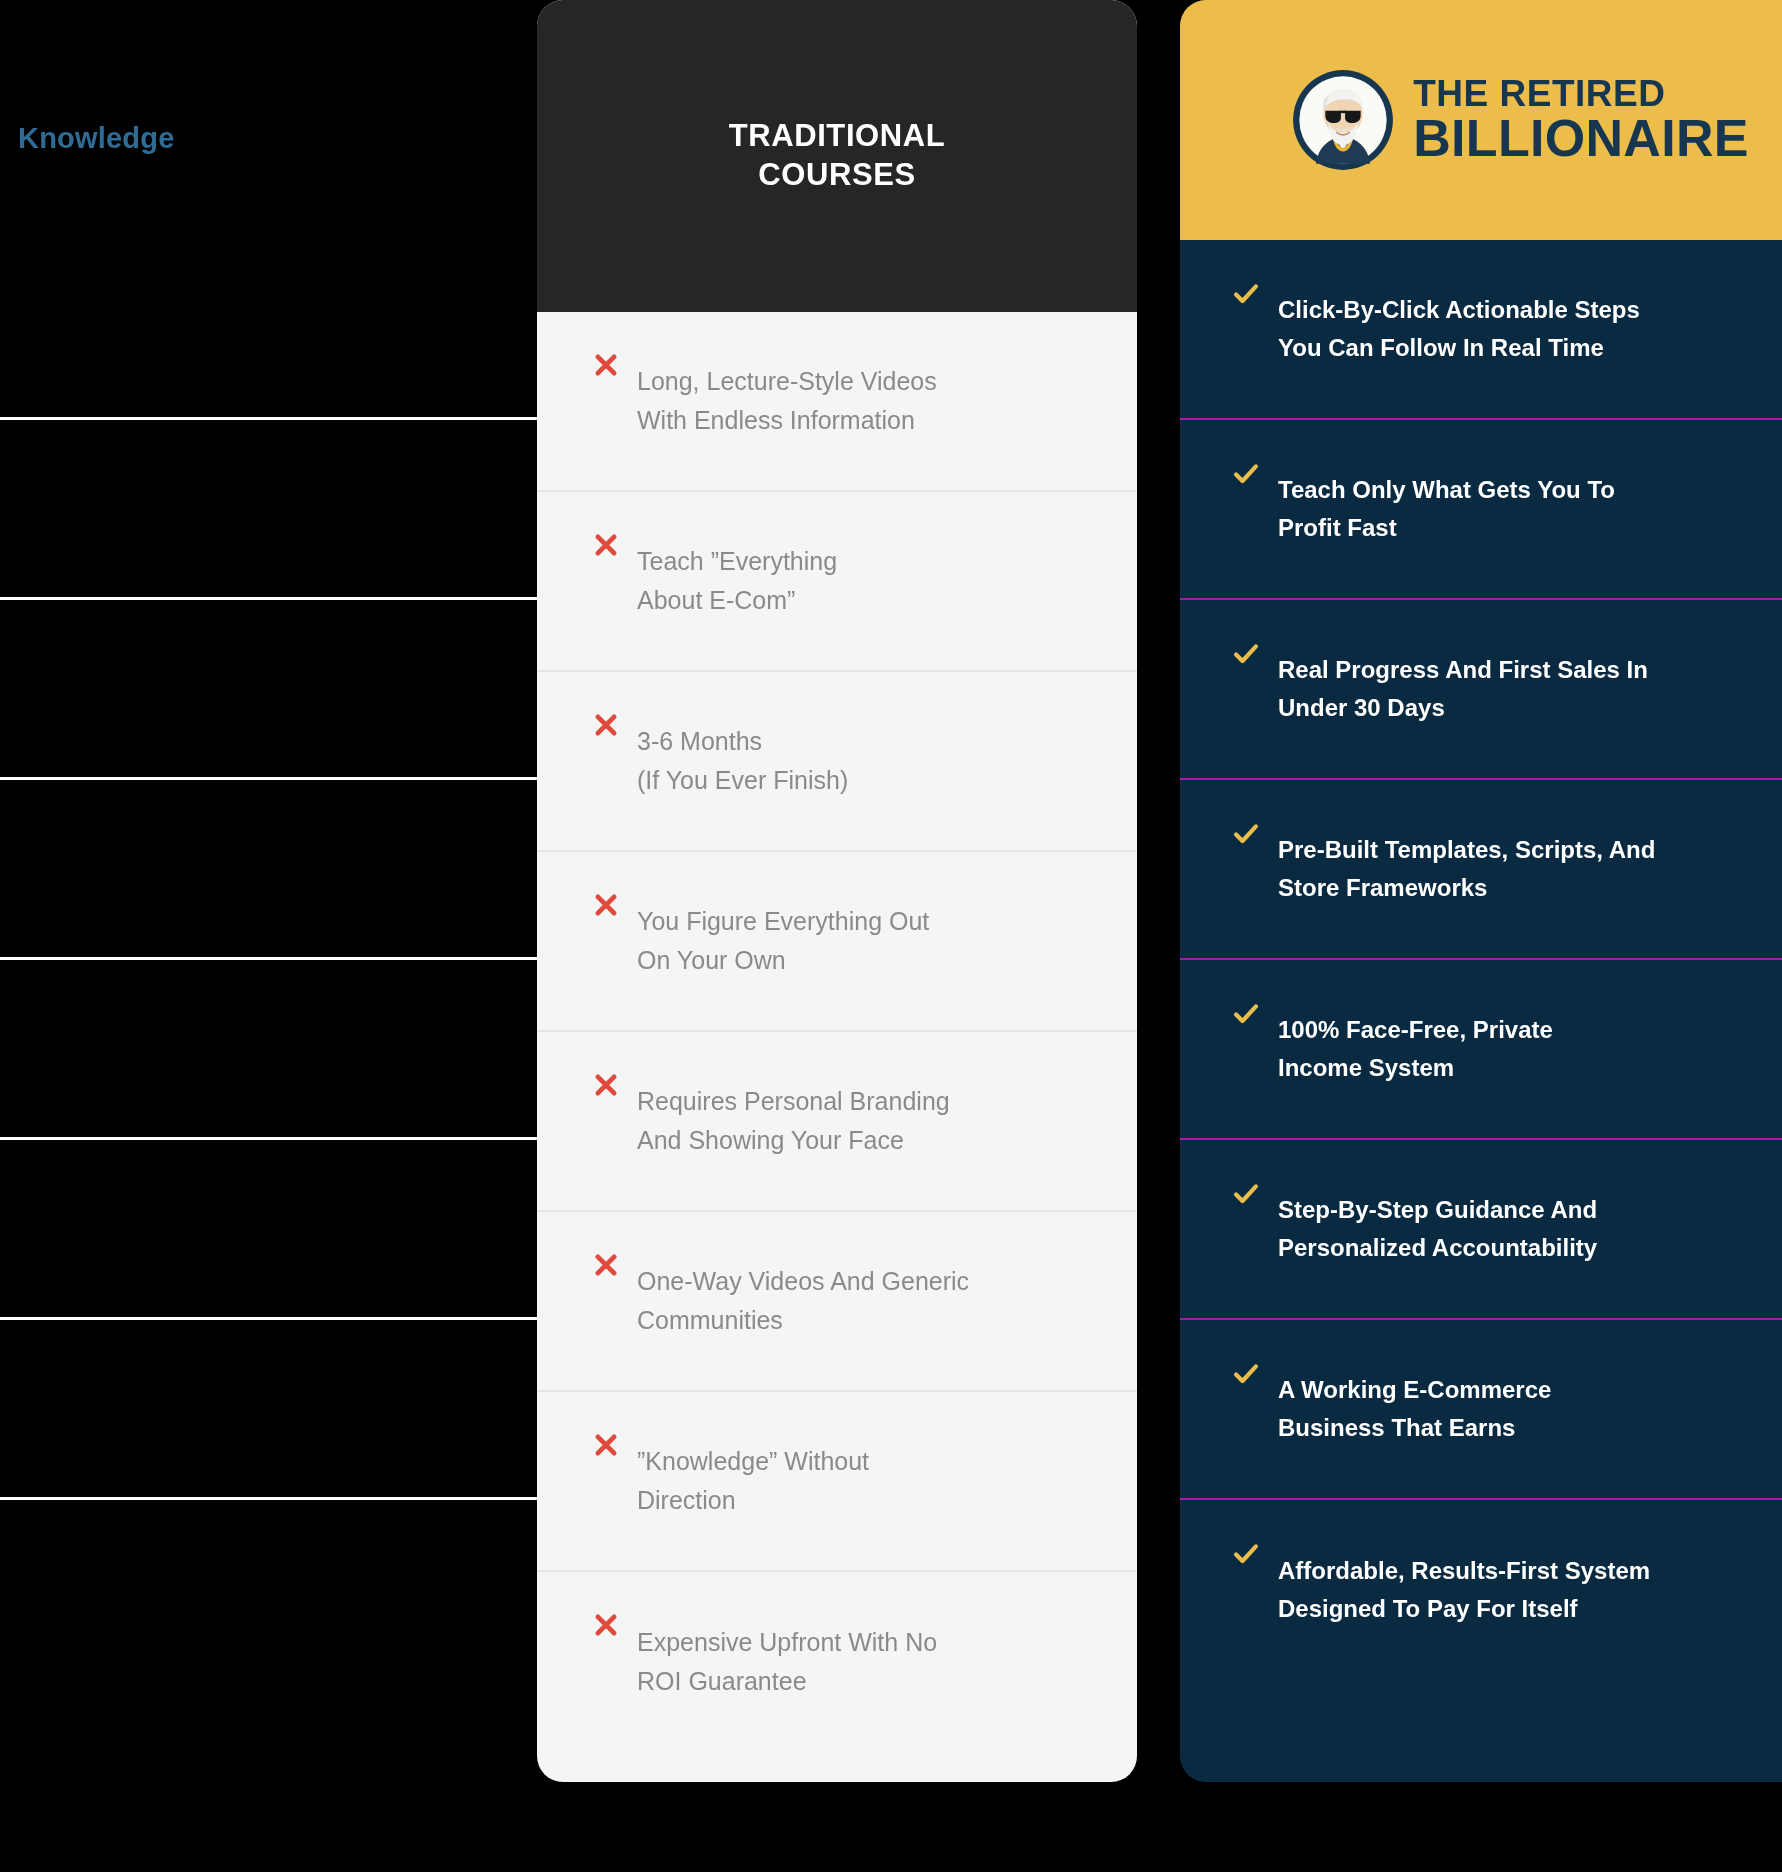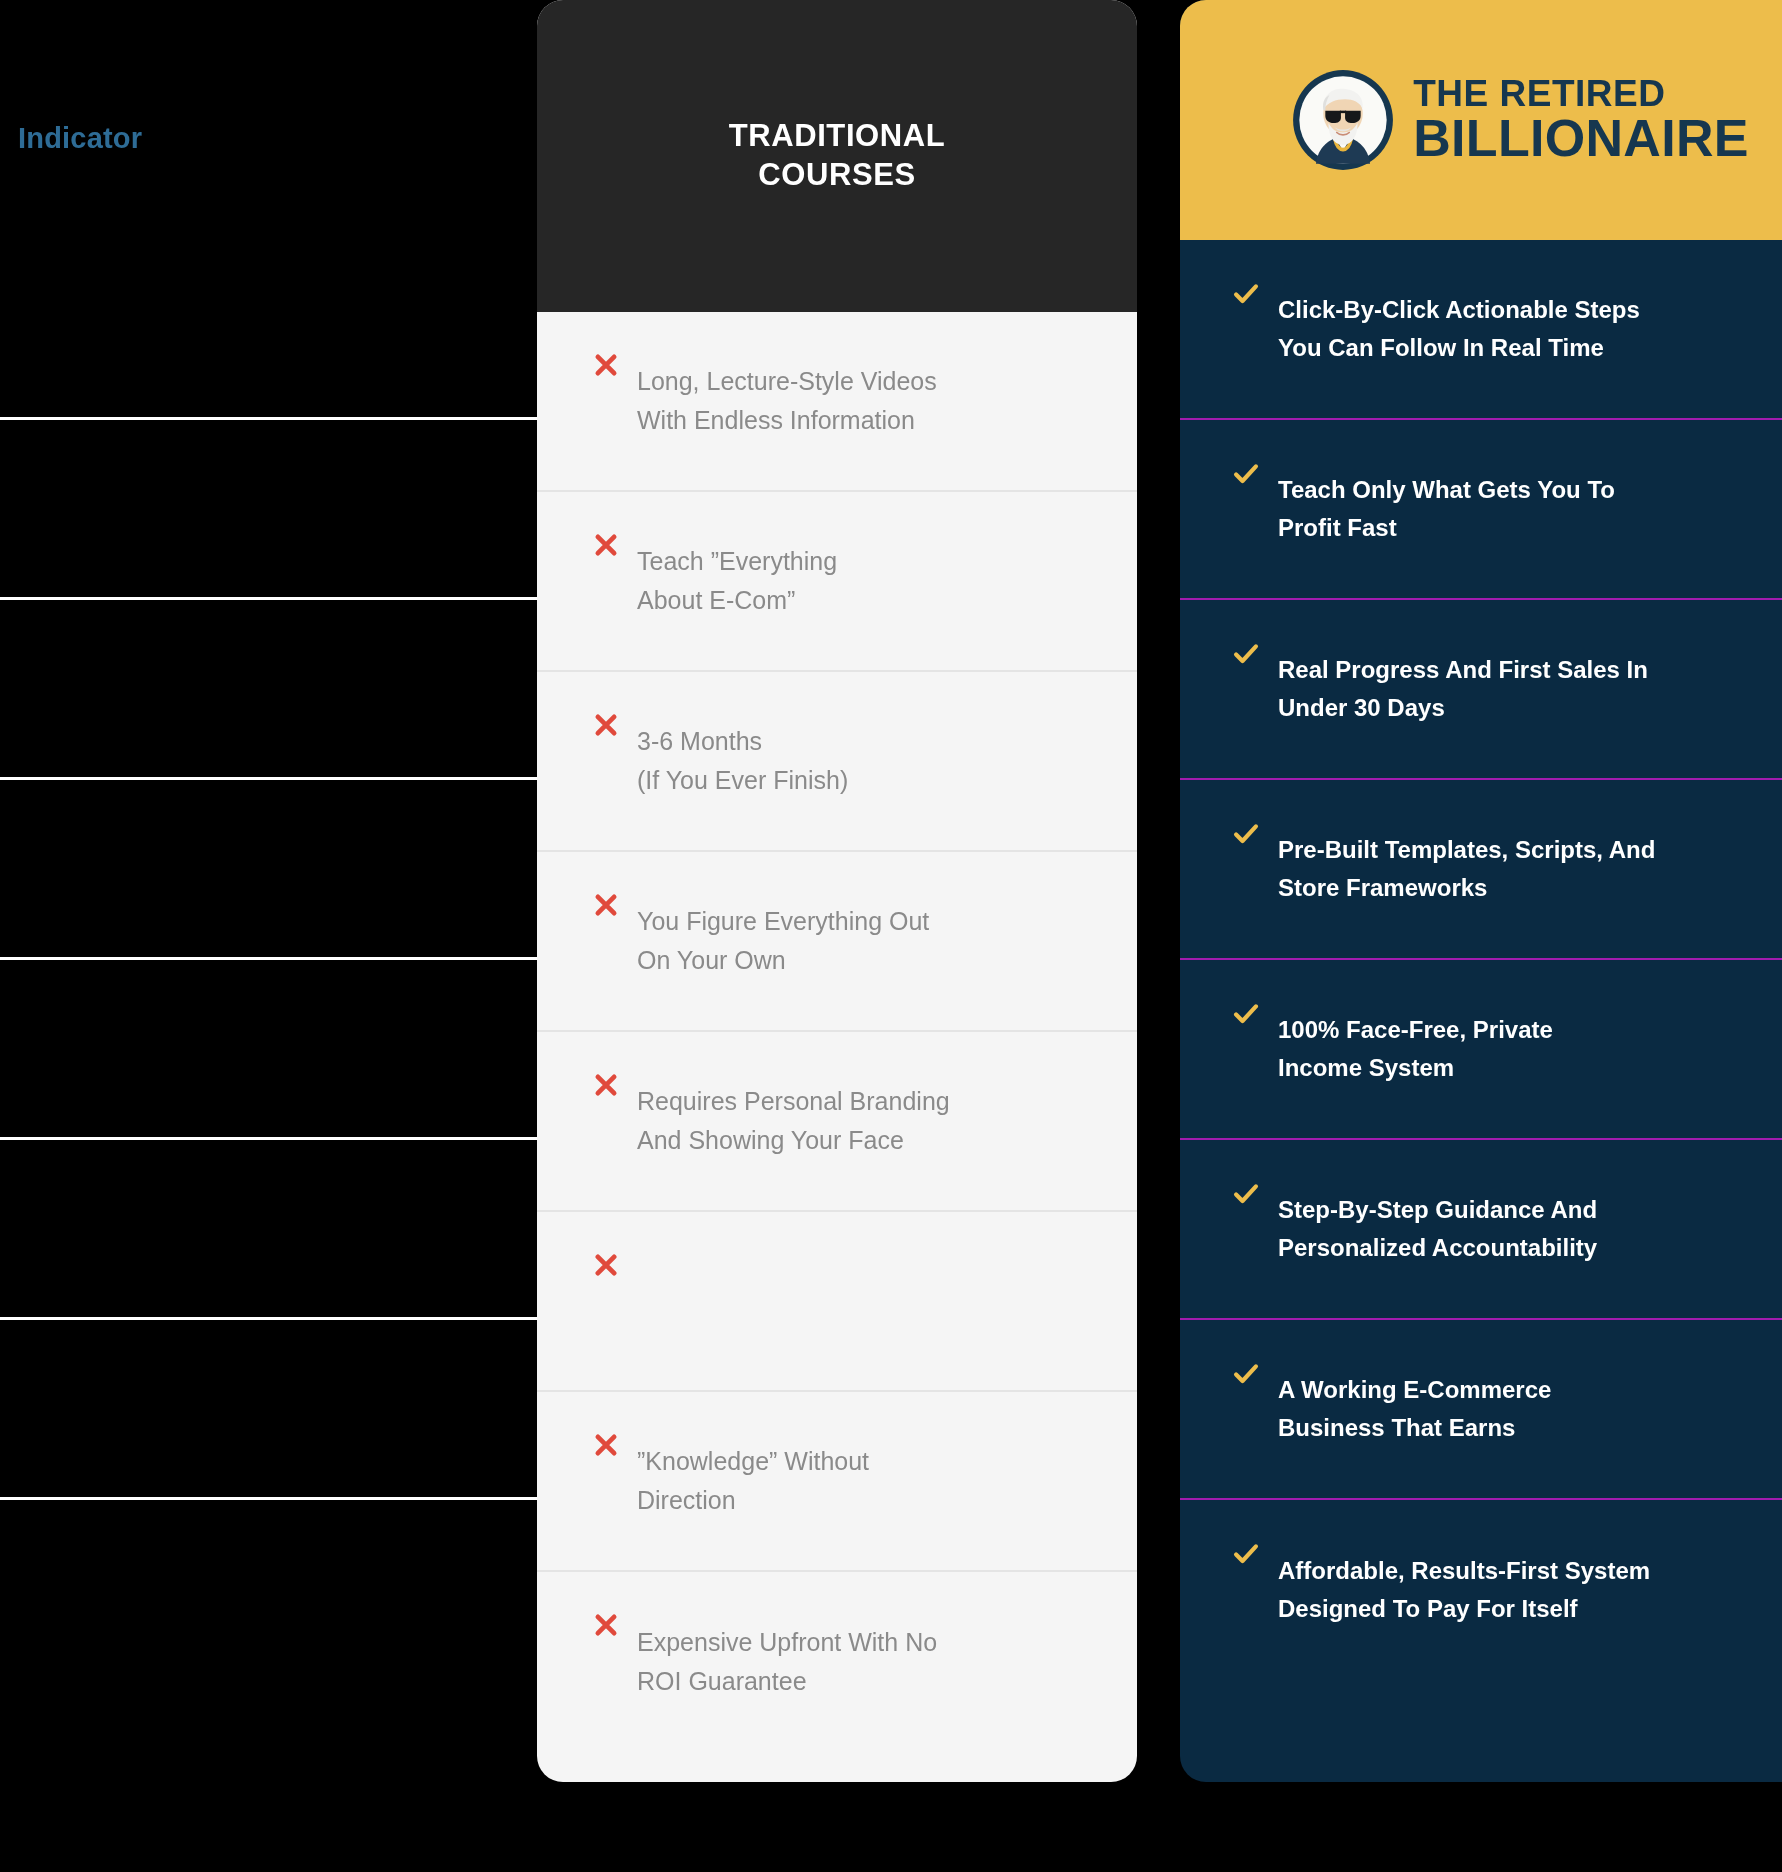--- a/index.html
+++ b/index.html
@@ -178,21 +178,21 @@
     color: #FFFFFF;
     font-weight: bold;
   }
 </style>
 </head>
 <body>
 
 <div class="comparison-table">
 
   <div class="col-indicator">
-    <div class="header-indicator">Indicator</div>
+    <div class="header-indicator">Knowledge</div>
     <div class="indicator-rows">
       <div class="indicator-row">
         <span class="indicator-label"></span>
       </div>
       <div class="indicator-row">
         <span class="indicator-label"></span>
       </div>
       <div class="indicator-row">
         <span class="indicator-label"></span>
       </div>
@@ -270,20 +270,24 @@
         <div class="trad-text">
           <span>Requires Personal Branding</span><br>
           <span>And Showing Your Face</span>
         </div>
       </div>
 
       <div class="trad-row">
         <svg class="x-icon" viewBox="0 0 24 24">
           <path d="M4.5 4.5 L19.5 19.5 M19.5 4.5 L4.5 19.5" stroke="#E04A3C" stroke-width="4.4" stroke-linecap="round"></path>
         </svg>
+        <div class="trad-text">
+          <span>One-Way Videos And Generic</span><br>
+          <span>Communities</span>
+        </div>
       </div>
 
       <div class="trad-row">
         <svg class="x-icon" viewBox="0 0 24 24">
           <path d="M4.5 4.5 L19.5 19.5 M19.5 4.5 L4.5 19.5" stroke="#E04A3C" stroke-width="4.4" stroke-linecap="round"></path>
         </svg>
         <div class="trad-text">
           <span>”Knowledge” Without</span><br>
           <span>Direction</span>
         </div>

